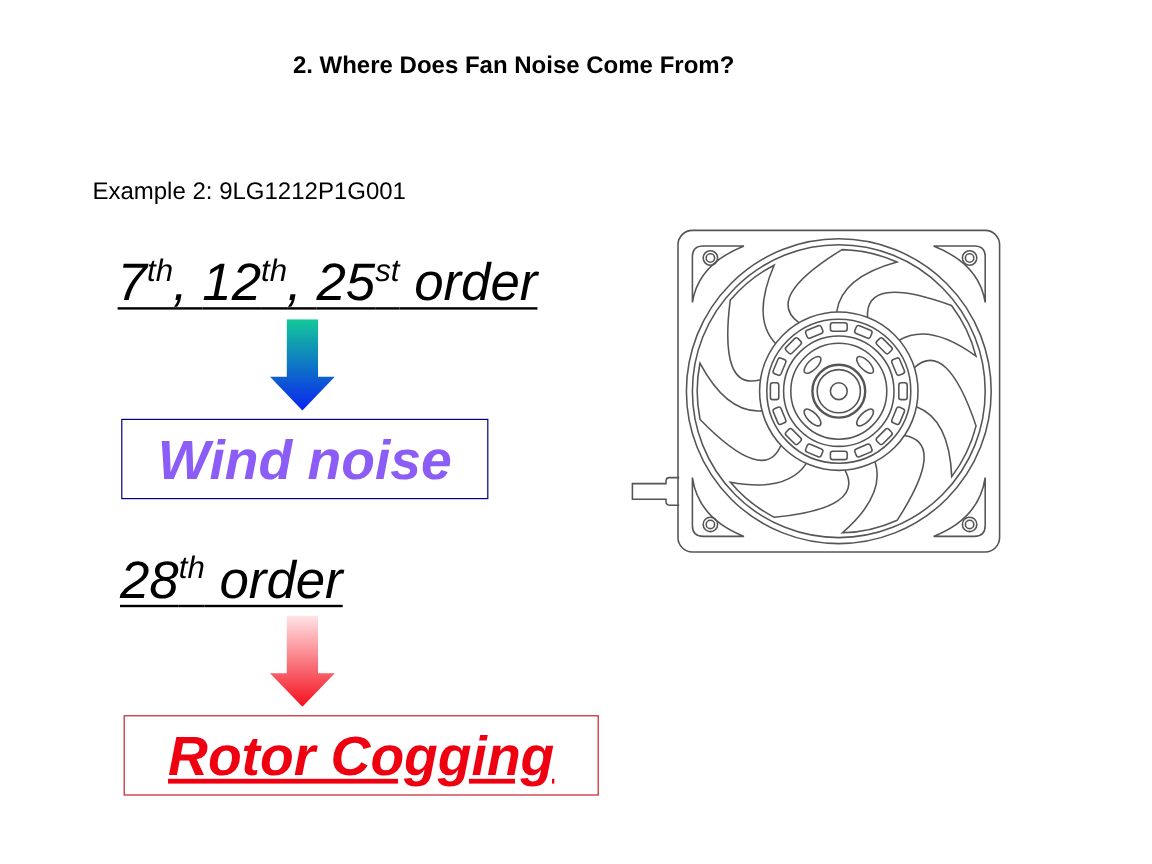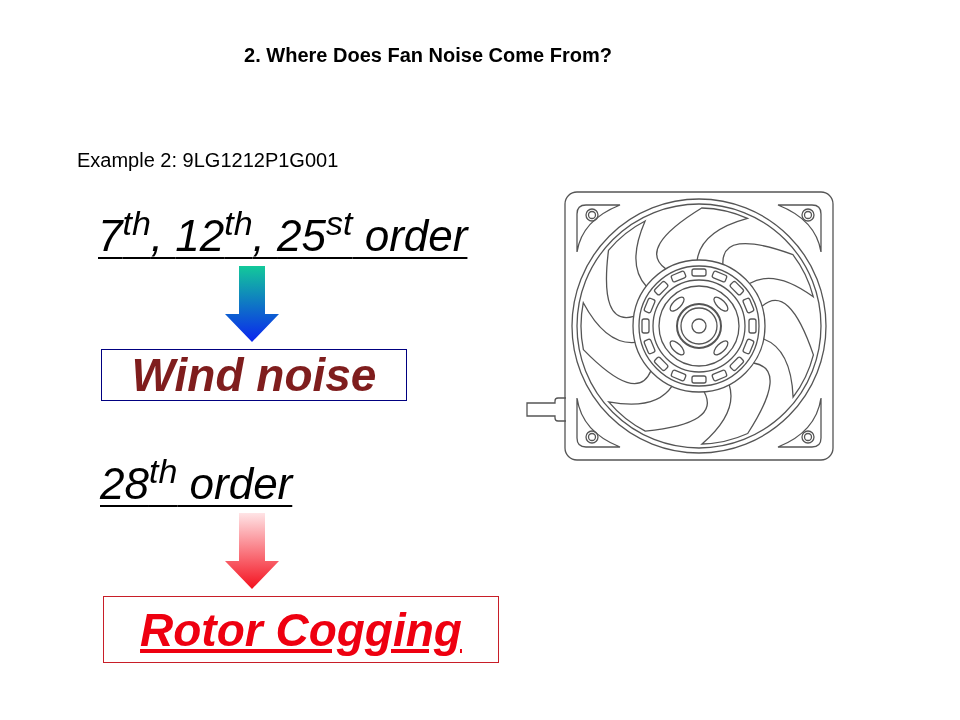--- a/index.html
+++ b/index.html
@@ -4,27 +4,27 @@
   <style>
     html, body { margin: 0; padding: 0; background: #ffffff; }
     body { width: 960px; height: 720px; position: relative; overflow: hidden;
            font-family: "Liberation Sans", sans-serif; color: #000; }
     .slide-title { position: absolute; left: 0; width: 856px; top: 44px; text-align: center;
                    font-weight: bold; font-size: 20px; }
     .example-label { position: absolute; left: 77px; top: 149px; font-size: 20px; }
     .order-heading { position: absolute; font-style: italic; font-size: 44px; line-height: 1;
                      text-decoration: underline; text-decoration-thickness: 2px;
                      text-underline-offset: 6px; white-space: nowrap; }
-    .order-heading sup { font-size: 34px; vertical-align: 16px; line-height: 0; }
+    .order-heading sup { font-size: 26px; vertical-align: 16px; line-height: 0; }
     #heading-1 { left: 98px; top: 214px; }
     #heading-2 { left: 100px; top: 462px; }
     .arrow { position: absolute; }
     .result-box { position: absolute; font-weight: bold; font-style: italic; font-size: 46px;
                   display: flex; align-items: center; justify-content: center; box-sizing: border-box; }
-    #wind-box { left: 101px; top: 349px; width: 306px; height: 52px; border: 1.5px solid #000080; color: #7f1d1d; }
+    #wind-box { left: 101px; top: 349px; width: 306px; height: 67px; border: 1.5px solid #000080; color: #8b5cf6; }
     #rotor-box { left: 103px; top: 596px; width: 396px; height: 67px; border: 1.5px solid #c81e28; color: #ee0010; text-decoration: underline; }
     #fan-svg { position: absolute; left: 520px; top: 185px; }
   </style>
 </head>
 <body>
 
 <div class="slide-title">2. Where Does Fan Noise Come From?</div>
 <div class="example-label">Example 2: 9LG1212P1G001</div>
 
 <div class="order-heading" id="heading-1"><span>7</span><sup>th</sup><span>, </span><span>12</span><sup>th</sup><span>, </span><span>25</span><sup>st</sup><span> order</span></div>

